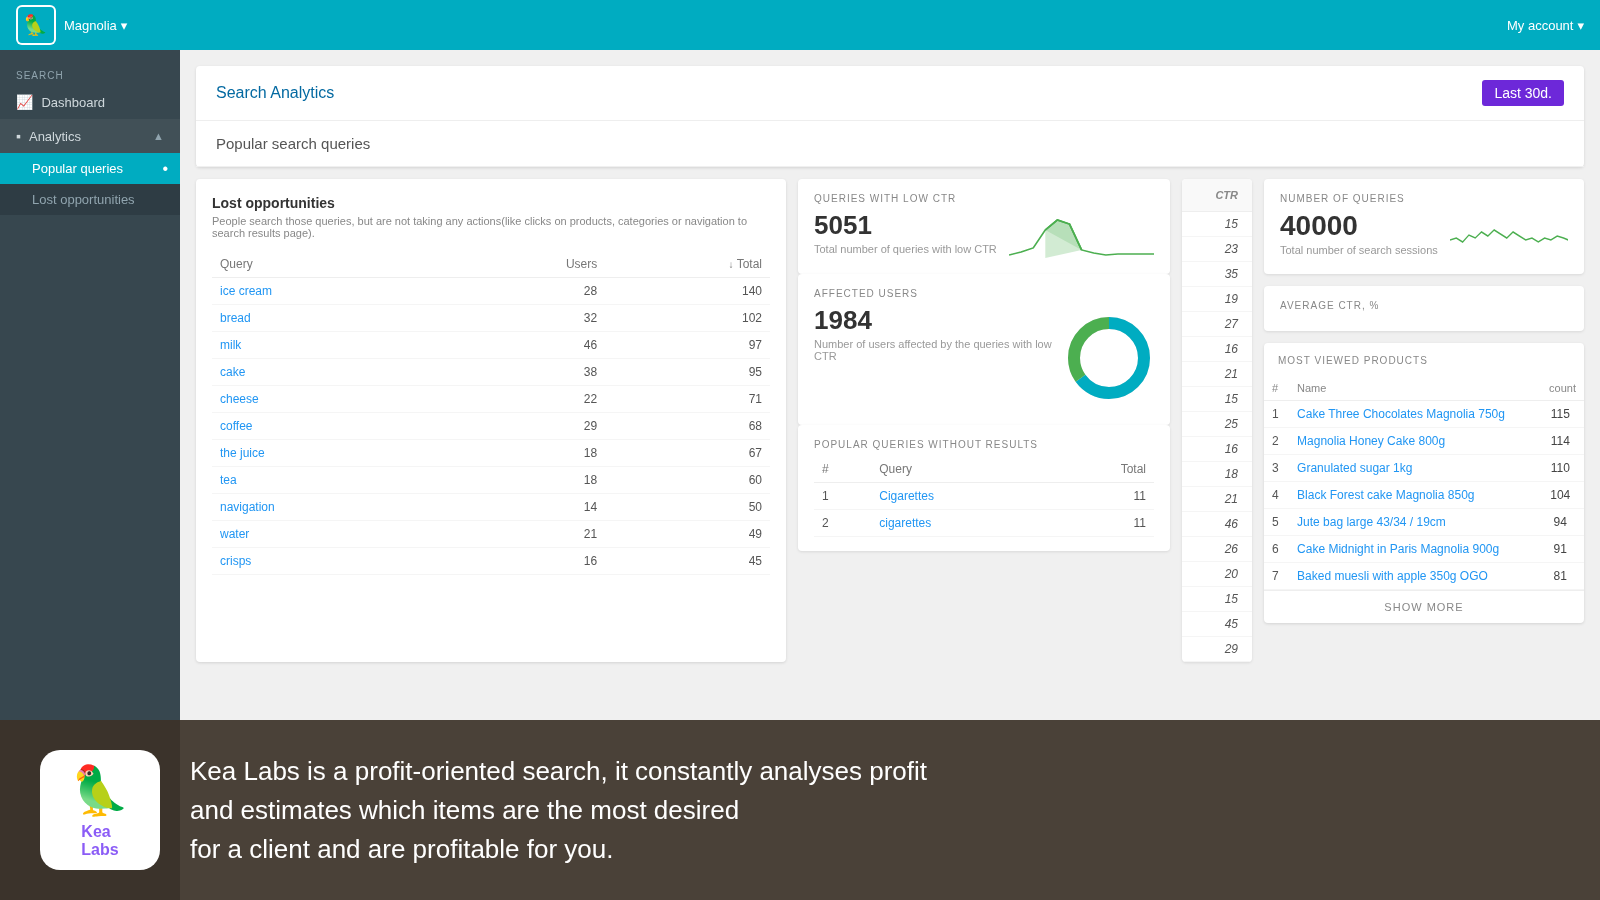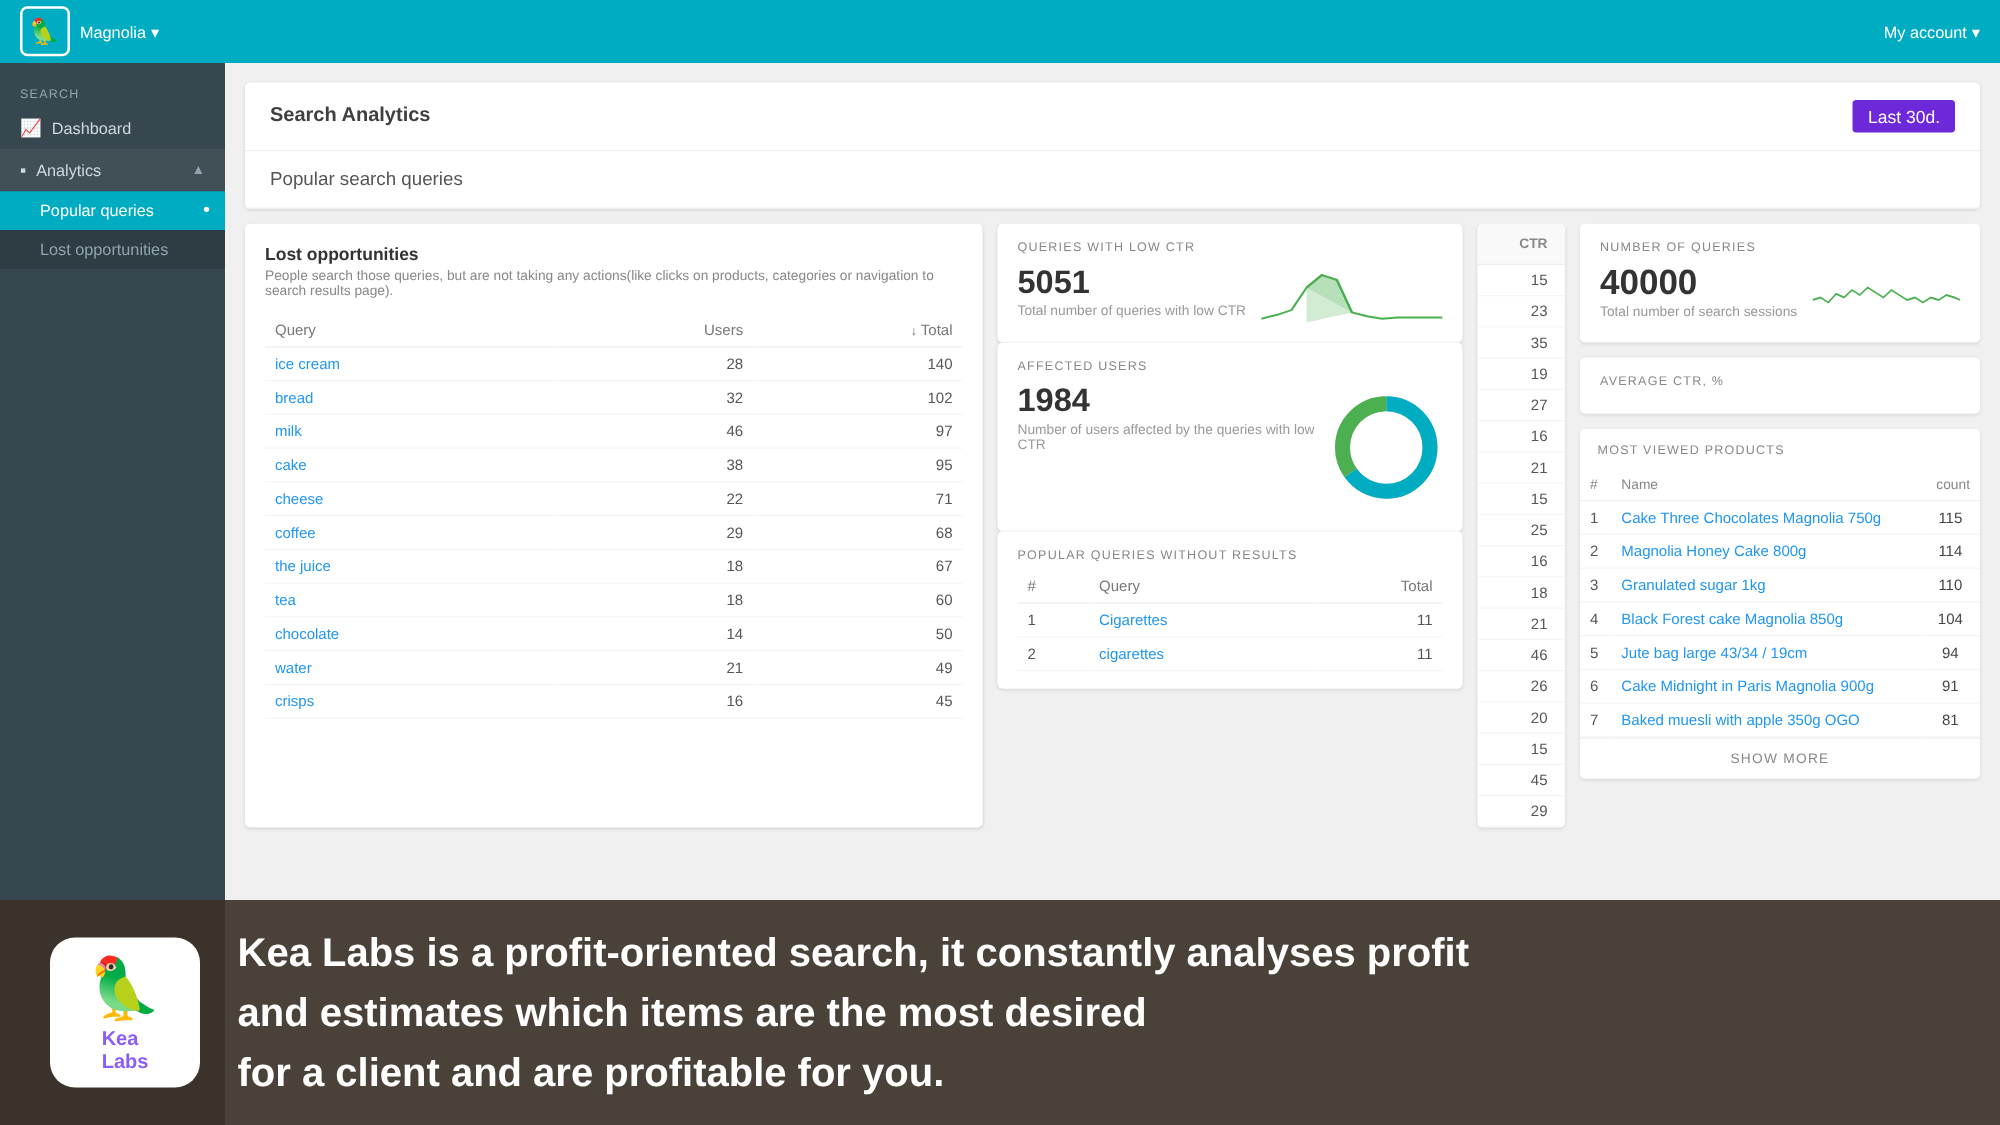--- a/index.html
+++ b/index.html
@@ -123,22 +123,22 @@
     }
     .card-header {
       display: flex;
       align-items: center;
       justify-content: space-between;
       padding: 14px 20px;
       border-bottom: 1px solid #eee;
     }
     .card-title {
       font-size: 16px;
-      font-weight: 700;
-      color: #404040;
+      font-weight: 400;
+      color: #0369a1;
     }
     .last-30d-btn {
       background: #6d28d9;
       color: white;
       border: none;
       border-radius: 3px;
       padding: 5px 12px;
       font-size: 14px;
       cursor: pointer;
     }
@@ -326,20 +326,21 @@
     .no-results-table td.link-cell { color: #2196f3; cursor: pointer; }
     .no-results-table th.right, .no-results-table td.right { text-align: right; }
 
     
     .ctr-panel {
       background: white;
       border-radius: 4px;
       box-shadow: 0 1px 3px rgba(0,0,0,0.1);
       padding: 0;
       overflow: hidden;
+      font-style: italic;
     }
     .ctr-header {
       padding: 10px 14px;
       background: #f9f9f9;
       border-bottom: 1px solid #eee;
       font-size: 11px;
       font-weight: 600;
       color: #888;
       text-align: right;
     }
@@ -379,23 +380,23 @@
     .promo-logo-icon {
       font-size: 48px;
     }
     .promo-logo-text {
       font-size: 16px;
       font-weight: 700;
       color: #8b5cf6;
     }
     .promo-text {
       color: white;
-      font-size: 32px;
+      font-size: 26px;
       line-height: 1.5;
-      font-weight: 700;
+      font-weight: 400;
     }
   </style>
 </head>
 <body>
 
 <nav class="top-nav">
   <div class="logo-box">
     <div class="logo-parrot">🦜</div>
   </div>
   <button class="magnolia-btn">
@@ -490,21 +491,21 @@
                   <td class="link-cell">the juice</td>
     <td class="right">18</td>
     <td class="right">67</td>
                 </tr>
                 <tr>
                   <td class="link-cell">tea</td>
     <td class="right">18</td>
     <td class="right">60</td>
                 </tr>
                 <tr>
-                  <td class="link-cell">chocolate</td>
+                  <td class="link-cell">navigation</td>
     <td class="right">14</td>
     <td class="right">50</td>
                 </tr>
                 <tr>
                   <td class="link-cell">water</td>
     <td class="right">21</td>
     <td class="right">49</td>
                 </tr>
                 <tr>
                   <td class="link-cell">crisps</td>

